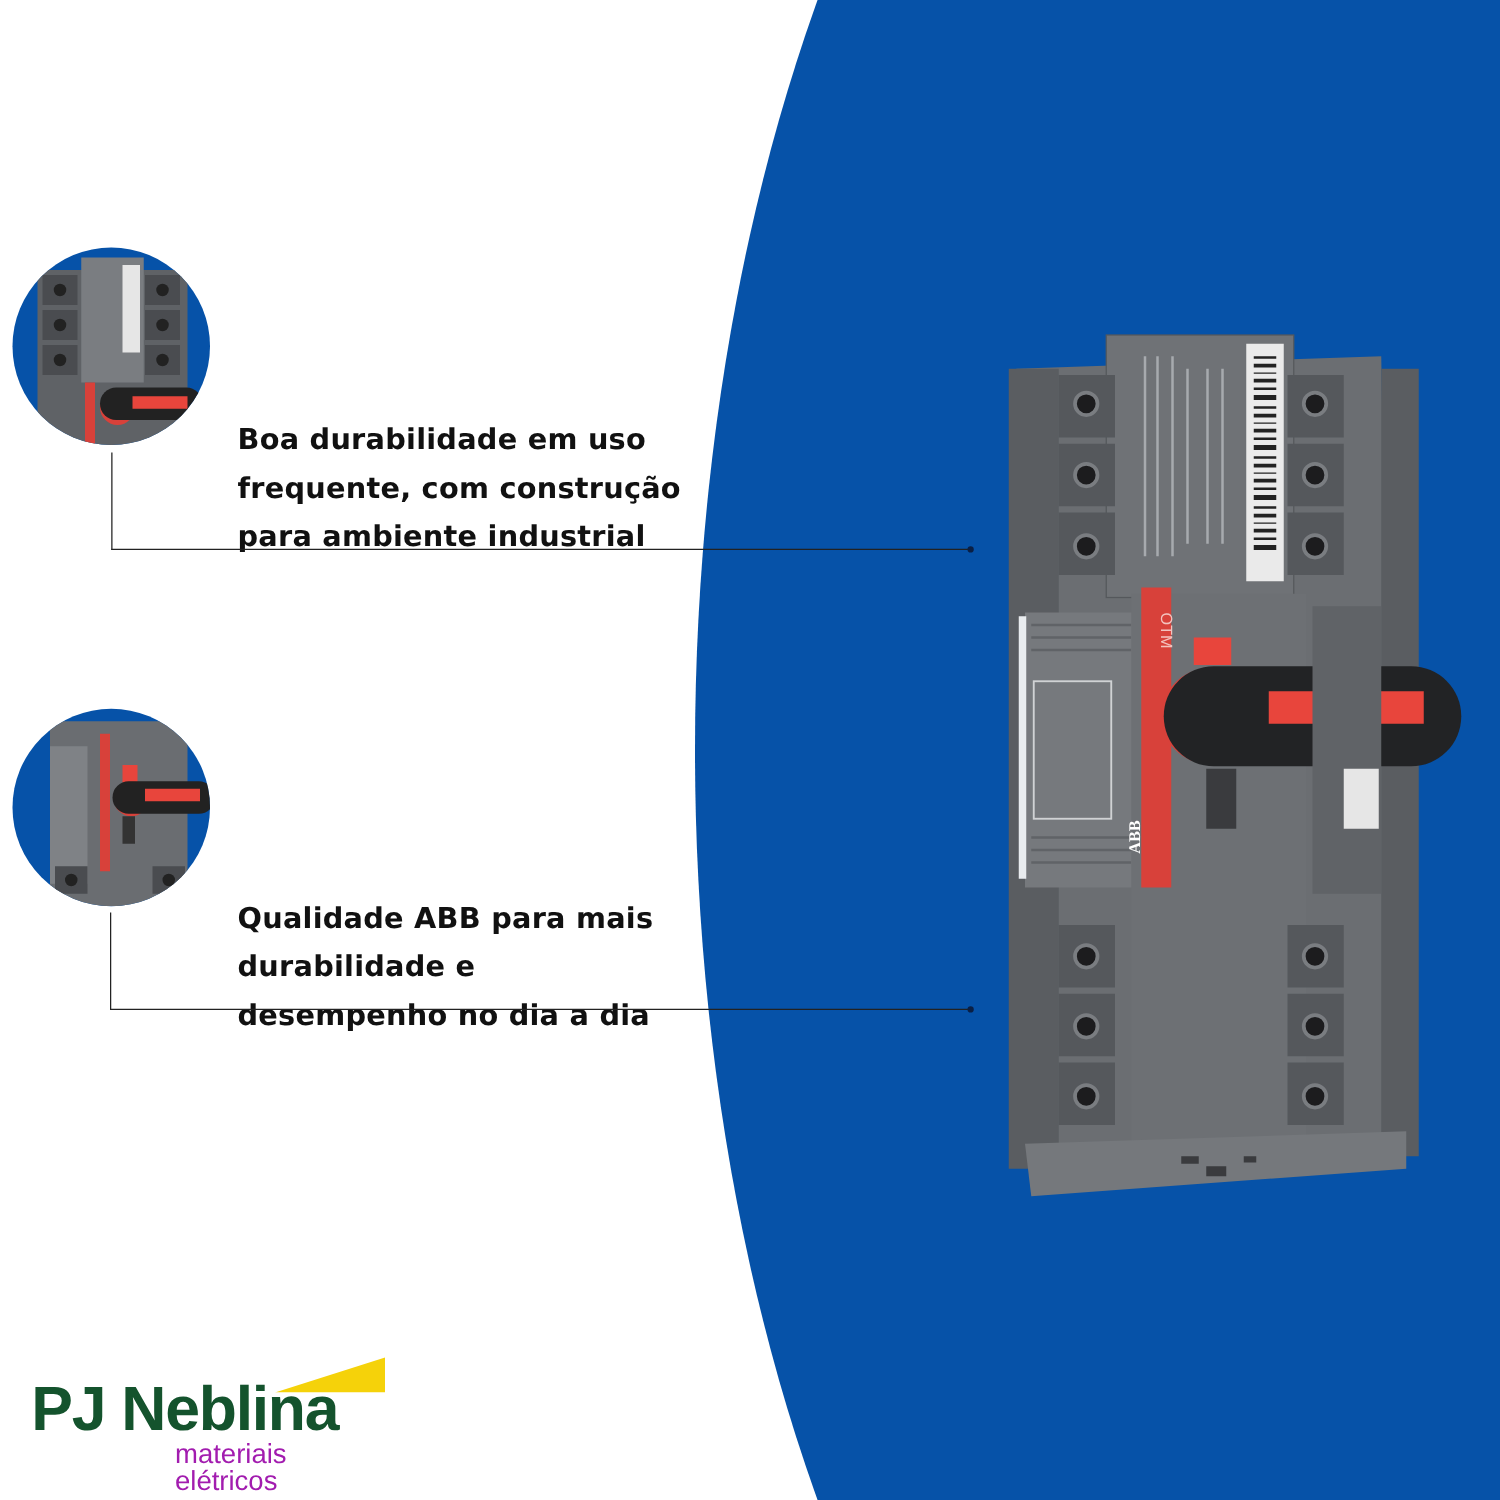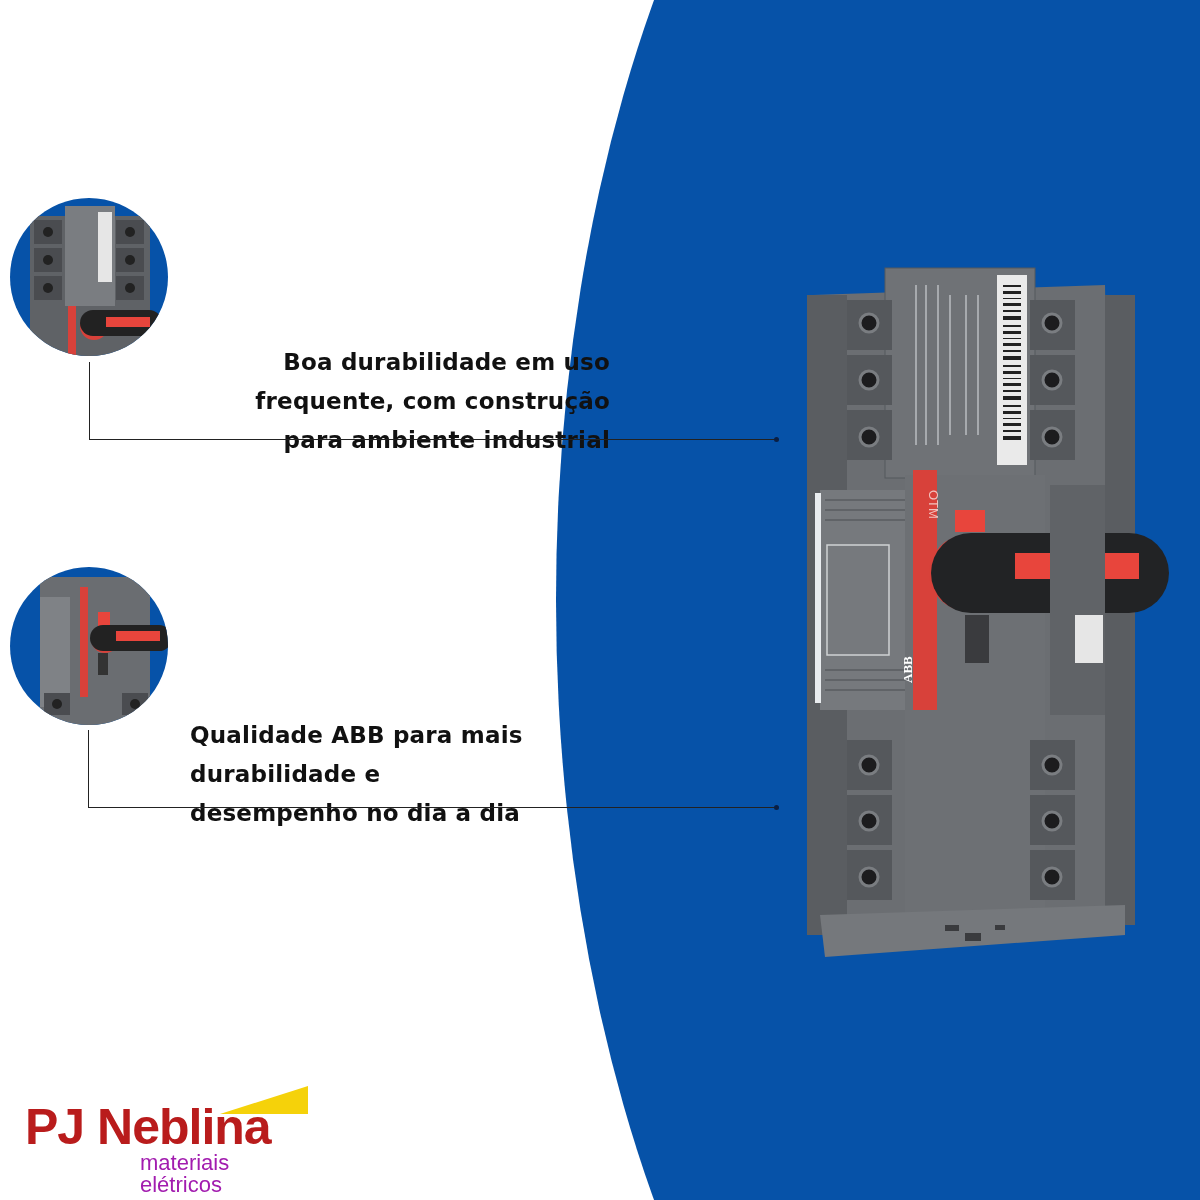--- a/index.html
+++ b/index.html
@@ -16,41 +16,41 @@
     background: #0652a8;
   }
   
   .feature-text {
     position: absolute; left: 190px;
     font-family: "DejaVu Sans", sans-serif;
     font-weight: bold; font-size: 23px; line-height: 39px;
     color: #111111; letter-spacing: 0.2px;
     white-space: pre-line;
   }
-  .feature-1 { top: 343px; width: 420px; text-align: right; }
+  .feature-1 { top: 333px; width: 420px; }
   .feature-2 { top: 716px; width: 400px; }
   .connector-v { position: absolute; width: 1px; background: #222; }
   .connector-h { position: absolute; height: 1px; background: #222; }
   .connector-dot { position: absolute; width: 5px; height: 5px; border-radius: 50%; background: #0a1f44; }
 
   .thumb {
     position: absolute; width: 158px; height: 158px; border-radius: 50%;
     background: #0652a8; overflow: hidden;
   }
   .thumb svg { display: block; }
 
   
   .device { position: absolute; left: 805px; top: 265px; width: 365px; height: 695px; }
 
   
   .logo { position: absolute; left: 25px; top: 1080px; width: 290px; height: 95px; }
   .logo-main {
     position: absolute; left: 0; top: 22px;
     font-family: "Liberation Sans", sans-serif; font-weight: bold;
-    font-size: 50px; color: #b91c1c; letter-spacing: -1px; line-height: 1;
+    font-size: 50px; color: #14532d; letter-spacing: -1px; line-height: 1;
   }
   .logo-sub {
     position: absolute; left: 115px; top: 72px;
     font-family: Liberation Sans, sans-serif;
     font-size: 22px; color: #a21caf; line-height: 1;
   }
   .logo-wedge { position: absolute; left: 195px; top: 4px; }
 </style>
 </head>
 <body>

